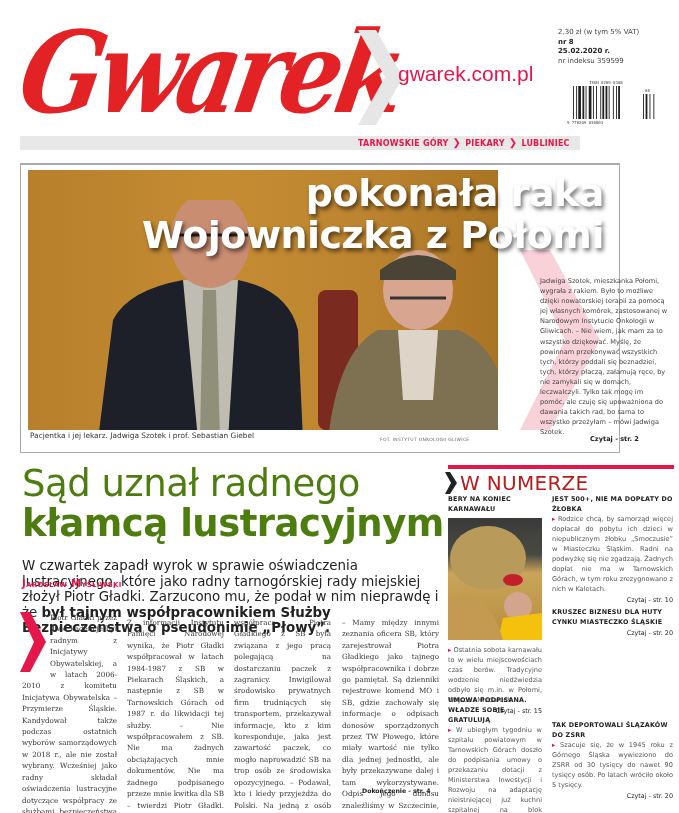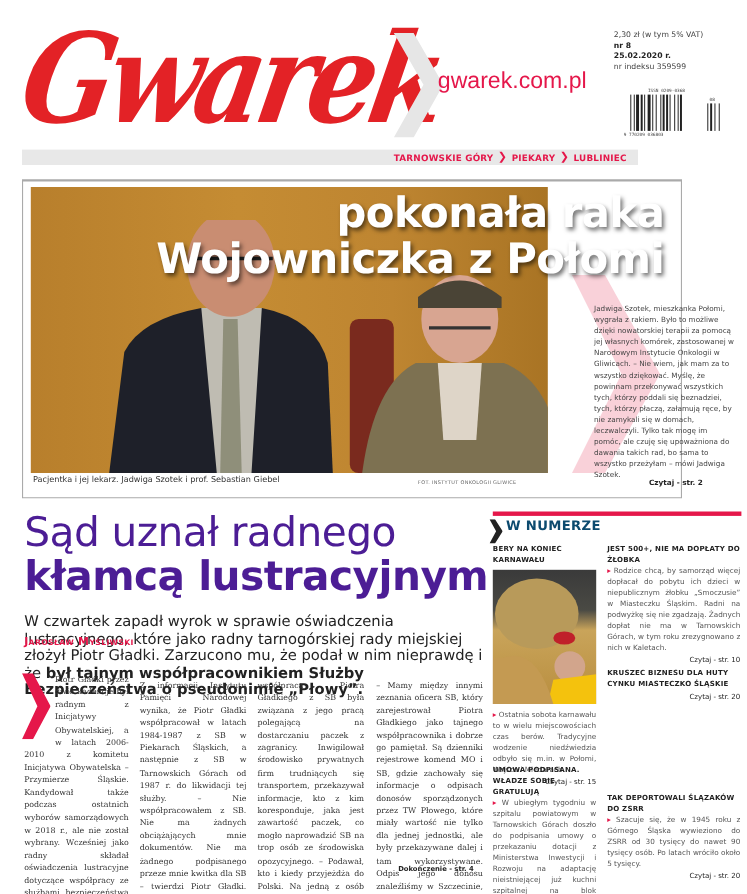--- a/index.html
+++ b/index.html
@@ -23,36 +23,36 @@
 .woman{left:290px;top:80px;width:200px;height:190px}
 .chair{left:290px;top:120px;width:40px;height:140px;background:#7a2a1e;border-radius:8px}
 .hero-title{right:75px;top:172px;text-align:right;font-family:"DejaVu Sans",sans-serif;font-weight:bold;color:#fff;font-size:38px;line-height:42px;text-shadow:2px 3px 4px rgba(0,0,0,.55);letter-spacing:-.5px}
 .caption{left:30px;top:431px;font-size:7.4px;color:#333}
 .fot{left:380px;top:437px;font-size:4.5px;color:#666;letter-spacing:.3px}
 .sidebar-text{left:540px;top:276px;width:128px;font-size:6.6px;line-height:10.1px;color:#444}
 .czytaj{font-weight:bold;color:#222;font-size:6.6px;text-align:right}
 .side-czytaj{left:590px;top:435px}
 .red-chev{left:520px;top:250px;width:80px;height:180px}
 
-.headline{left:22px;top:464px;font-size:37px;line-height:40px;color:#4c1d95;letter-spacing:-.5px}
+.headline{left:22px;top:464px;font-size:37px;line-height:40px;color:#4d7c0f;letter-spacing:-.5px}
 .headline .bold{font-weight:bold}
 .lead{left:22px;top:558px;width:420px;font-size:13.4px;line-height:15.5px;color:#222}
 .lead b{font-weight:bold}
 .author{left:22px;top:578px;font-size:10px;color:#e5174a;font-variant:small-caps;font-weight:bold;letter-spacing:.3px}
 .col{font-family:"DejaVu Serif",serif;font-size:7.2px;line-height:11.4px;color:#333;text-align:justify}
 .col1{left:22px;top:612px;width:95px}
 .col1 .dropchev{float:left;width:26px;height:60px;margin-right:4px;margin-left:-2px}
 .col2{left:127px;top:617px;width:97px}
 .col3{left:234px;top:617px;width:97px}
 .col4{left:342px;top:617px;width:97px}
 .dokon{left:362px;top:787px;font-family:"DejaVu Sans",sans-serif;font-size:6.2px;font-weight:bold;color:#222}
 
 .wn-bar{left:448px;top:465px;width:226px;height:4px;background:#e5174a}
 .wn-chev{left:445px;top:472px;width:12px;height:22px}
-.wn-title{left:460px;top:471px;font-size:12px;font-weight:bold;color:#0c4a6e;letter-spacing:.3px}
+.wn-title{left:460px;top:471px;font-size:20px;font-weight:normal;color:#b91c1c;letter-spacing:.3px}
 .nh{font-size:6.4px;font-weight:bold;color:#222;line-height:10px;letter-spacing:.2px}
 .nt{font-size:6.6px;line-height:10px;color:#555;text-align:justify}
 .nt .dot{color:#e5174a}
 .ncz{font-size:6.4px;font-weight:normal;color:#222;text-align:right;margin-top:2px}
 .n1{left:448px;top:494px;width:90px}
 .n1img{left:448px;top:518px;width:94px;height:122px;background:linear-gradient(180deg,#3a3a3a 0%,#4a4a44 30%,#c9a45a 45%,#b88d3e 100%);overflow:hidden}
 .n2{left:552px;top:494px;width:121px}
 .n3{left:552px;top:607px;width:121px}
 .n4{left:448px;top:695px;width:94px}
 .n5{left:552px;top:720px;width:121px}

